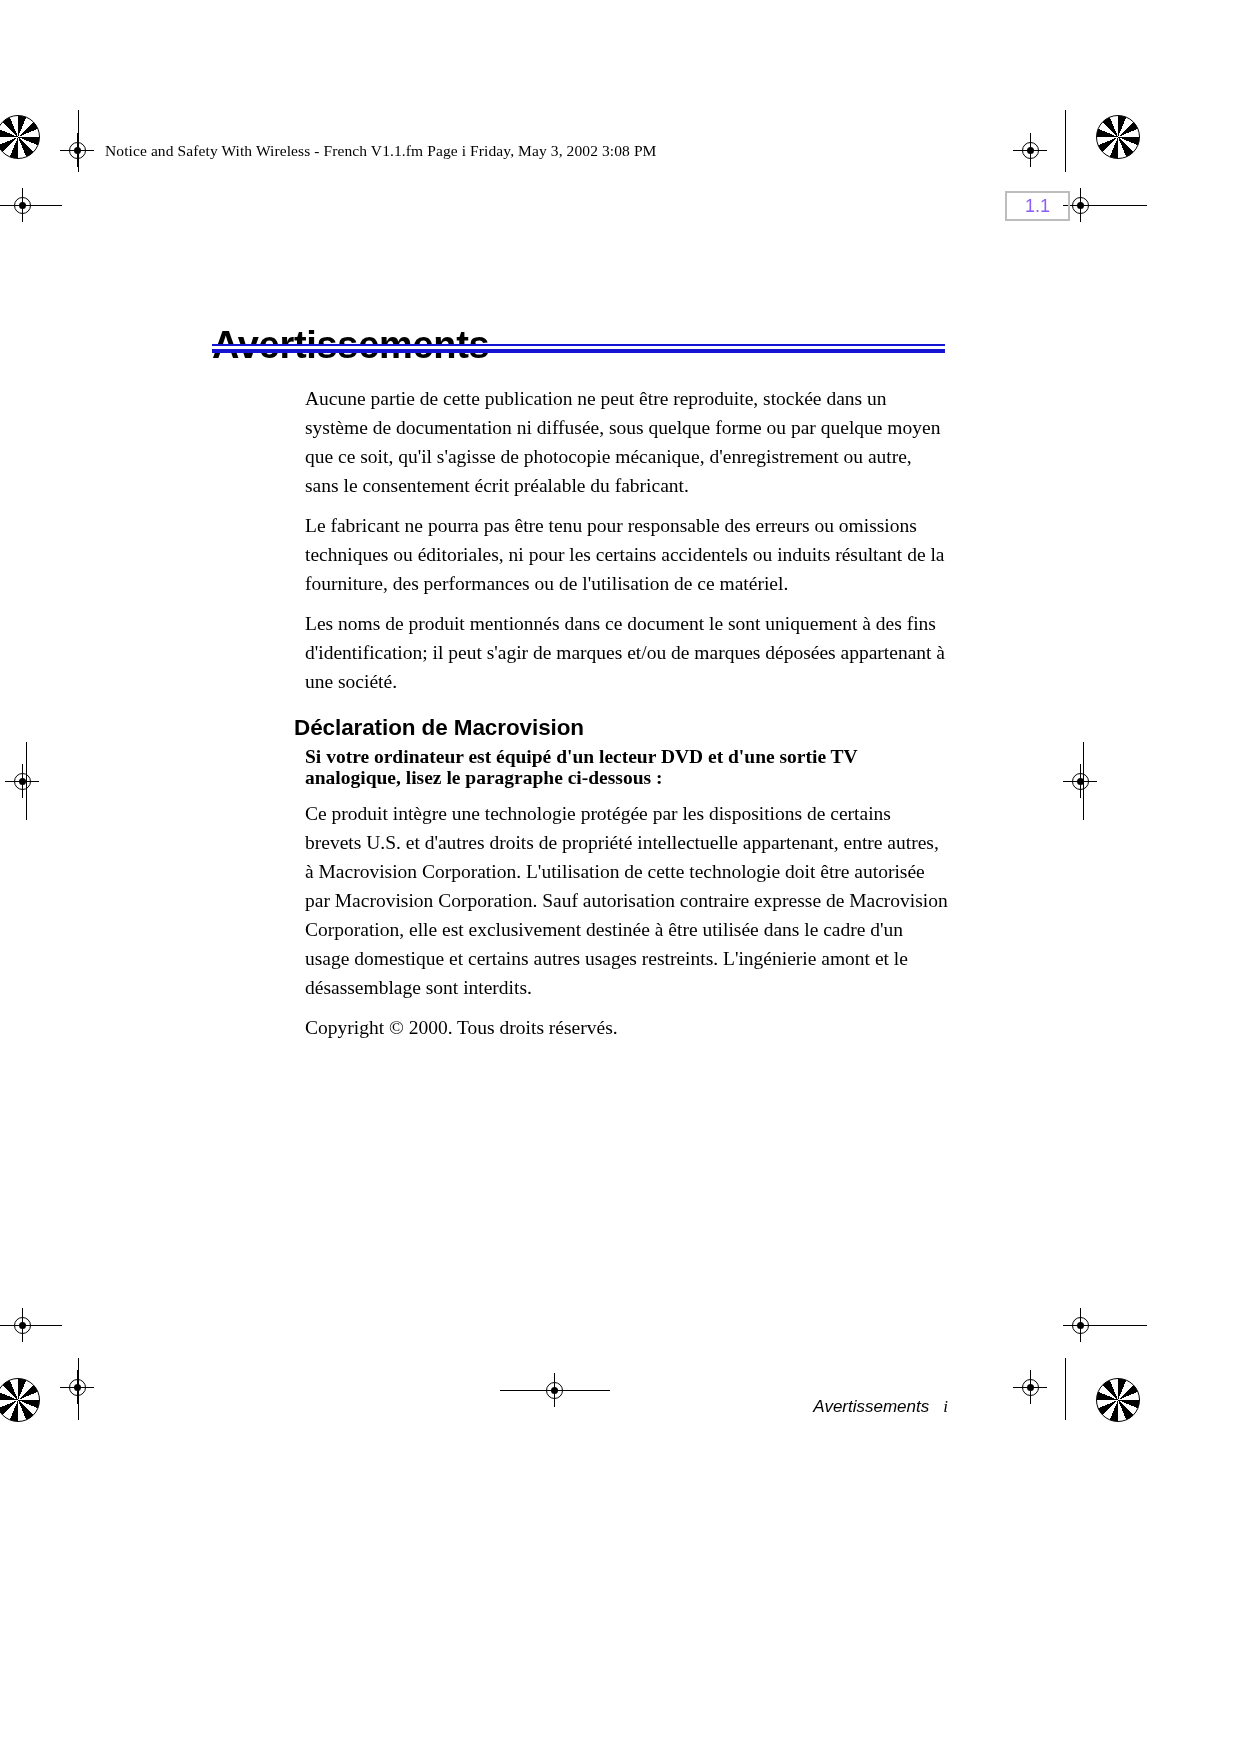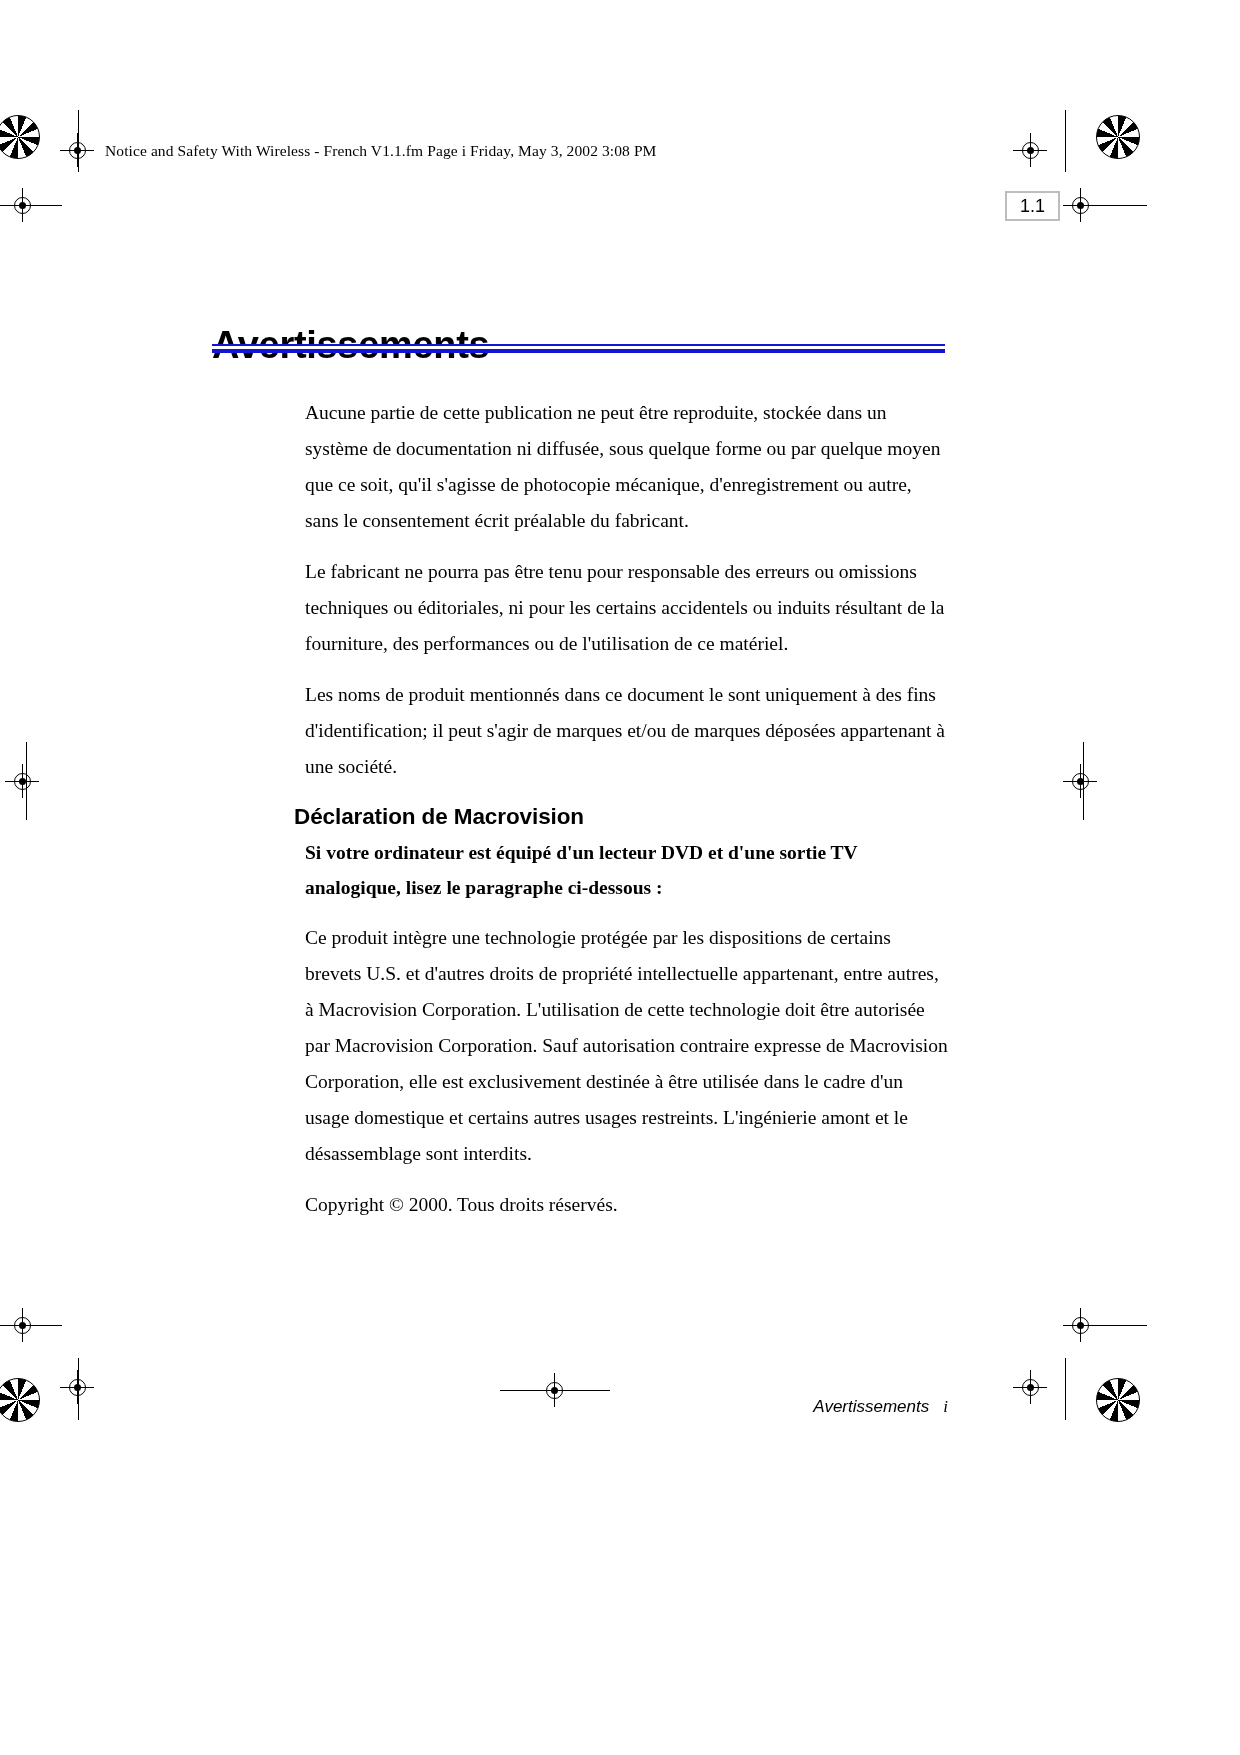--- a/index.html
+++ b/index.html
@@ -72,24 +72,24 @@
     font-family: Liberation Serif, serif;
     font-size: 15.5px;
     letter-spacing: 0.1px;
     white-space: nowrap;
   }
 
   .version-badge {
     position: absolute;
     left: 1005px;
     top: 191px;
-    width: 55px;
+    width: 65px;
     height: 30px;
     border: 2px solid #bdbdbd;
-    color: #000000;
+    color: #8b5cf6;
     font-family: "Liberation Sans", sans-serif;
     font-size: 18px;
     display: flex;
     align-items: center;
     justify-content: center;
     box-sizing: border-box;
   }
 
   .content {
     position: absolute;
@@ -129,33 +129,33 @@
   }
 
   .body-block {
     position: absolute;
     left: 305px;
     top: 380px;
     width: 645px;
   }
 
   p.body {
-    margin: 15px 0 11px 0;
+    margin: 4px 0 11px 0;
     font-family: "Liberation Serif", serif;
     font-size: 19.5px;
-    line-height: 36px;
+    line-height: 29px;
     text-align: left;
   }
 
   p.body-bold {
     margin: 0 0 11px 0;
     font-family: "Liberation Serif", serif;
     font-weight: bold;
     font-size: 19.5px;
-    line-height: 35px;
+    line-height: 21px;
   }
 
   h2.section-heading {
     margin: 18px 0 4px -11px;
     font-family: "Liberation Sans", sans-serif;
     font-weight: bold;
     font-size: 22.5px;
     line-height: 28px;
     letter-spacing: -0.1px;
   }

